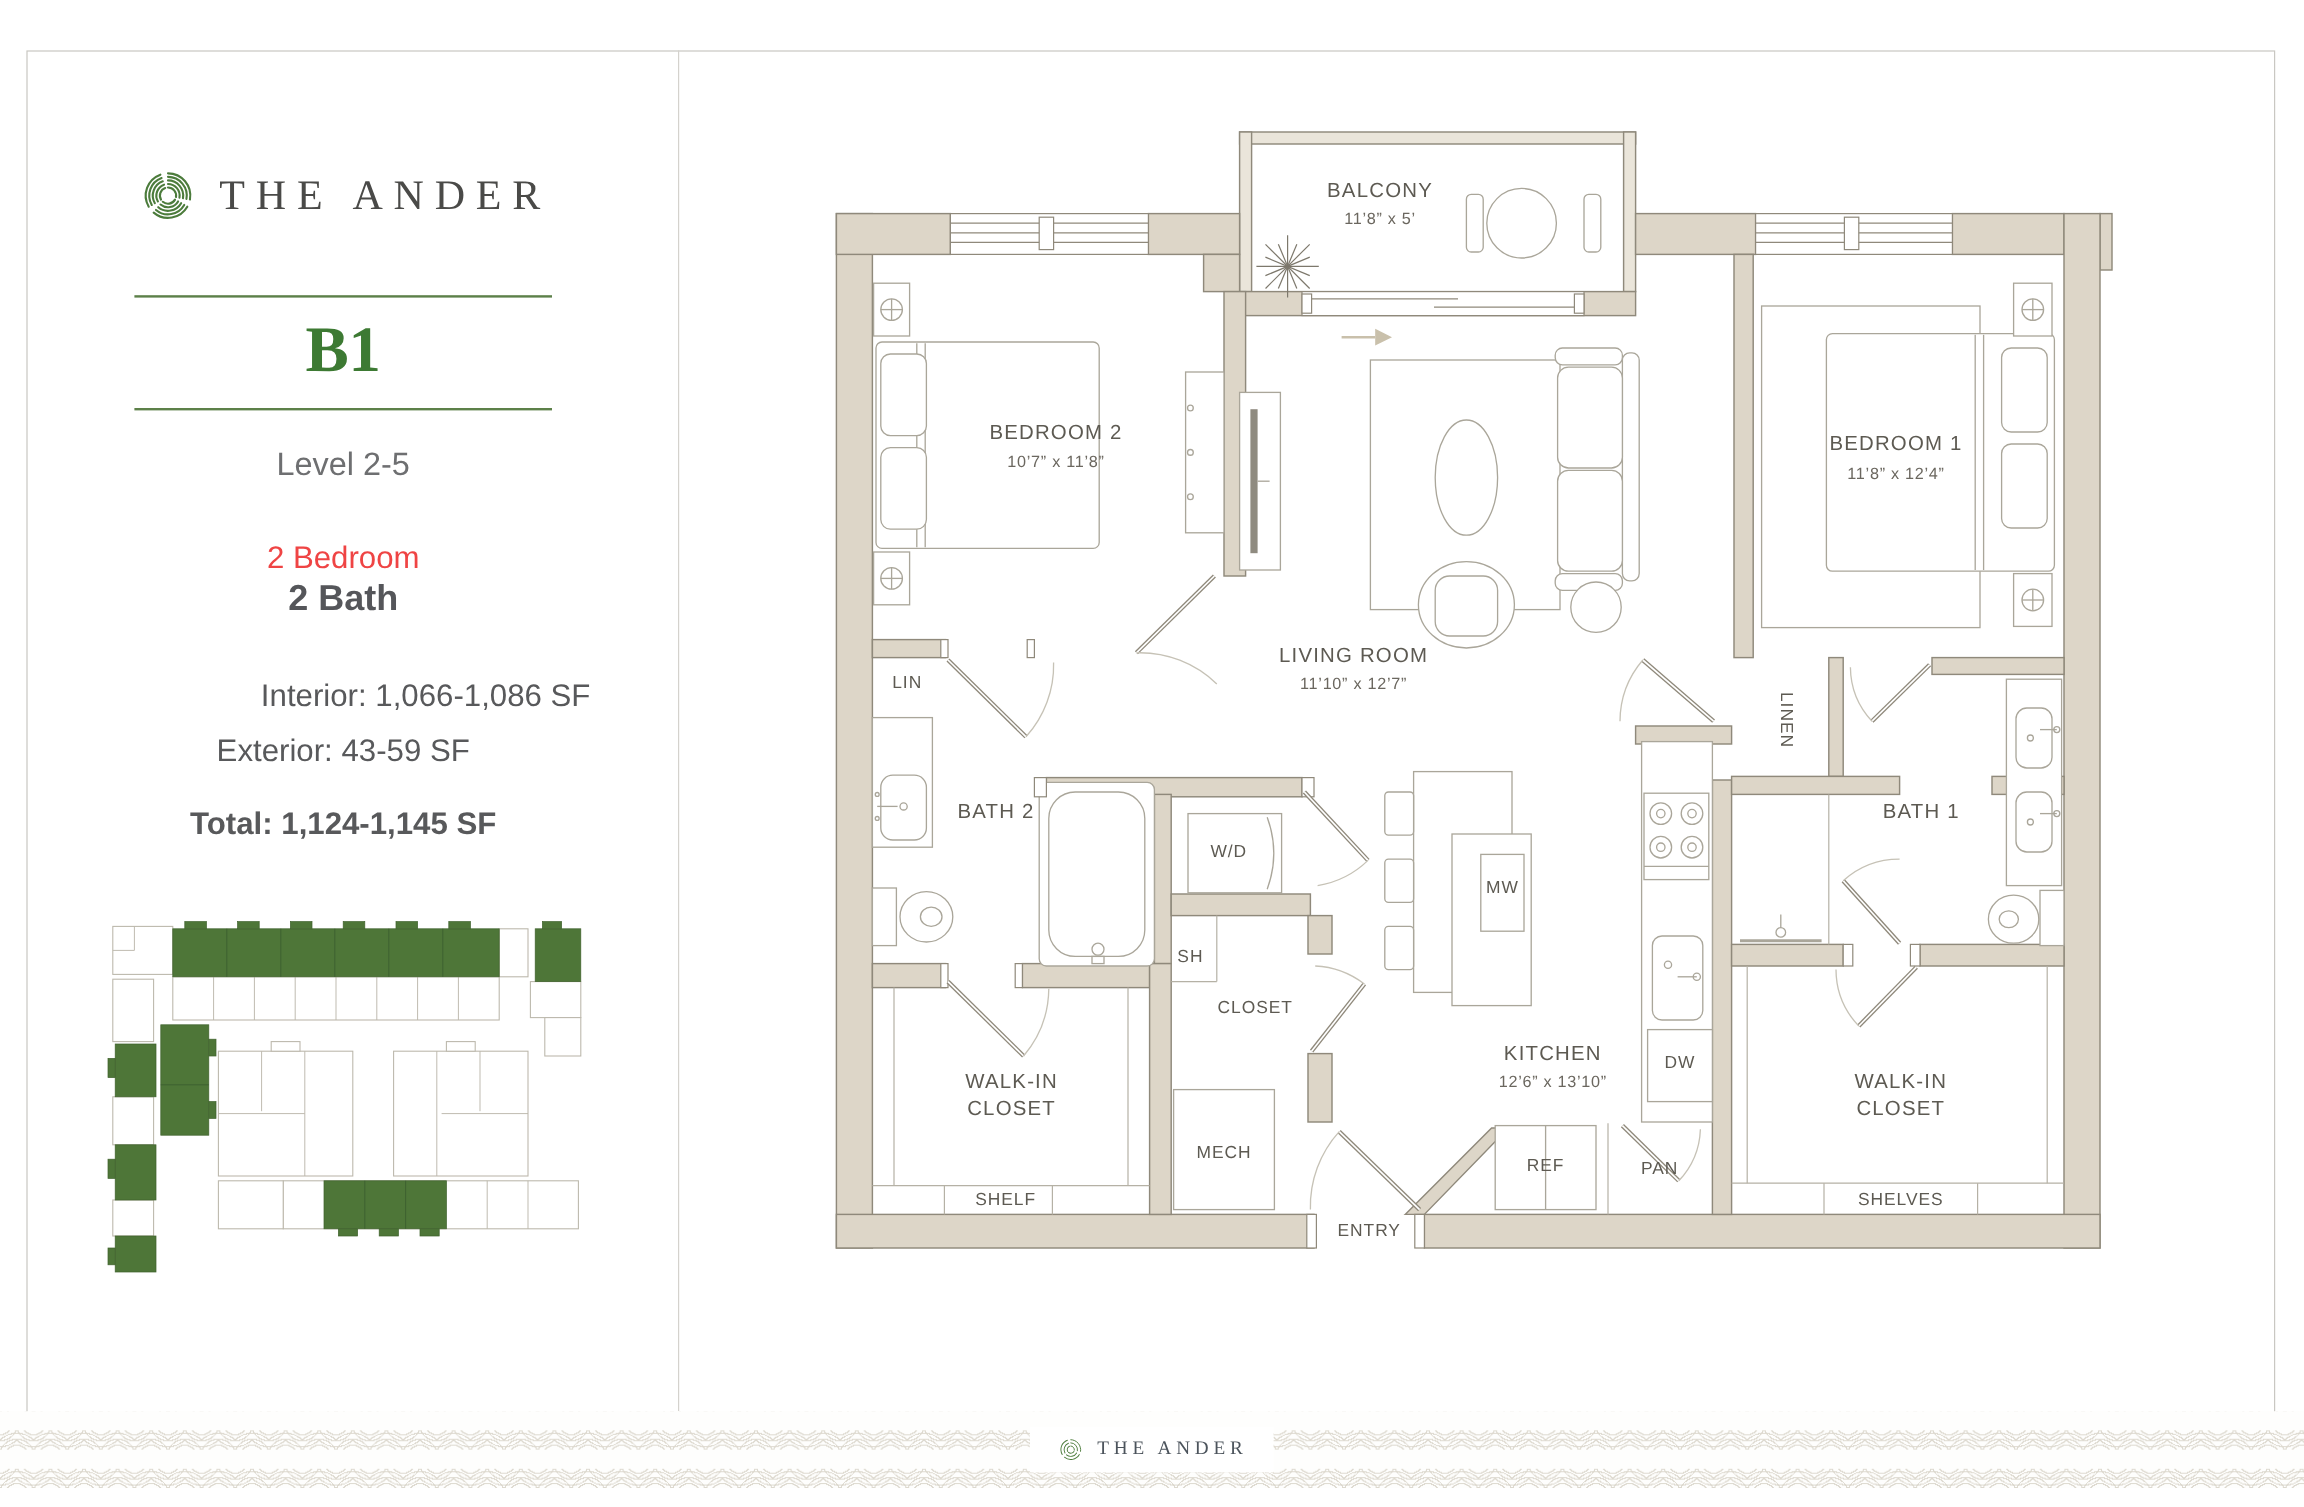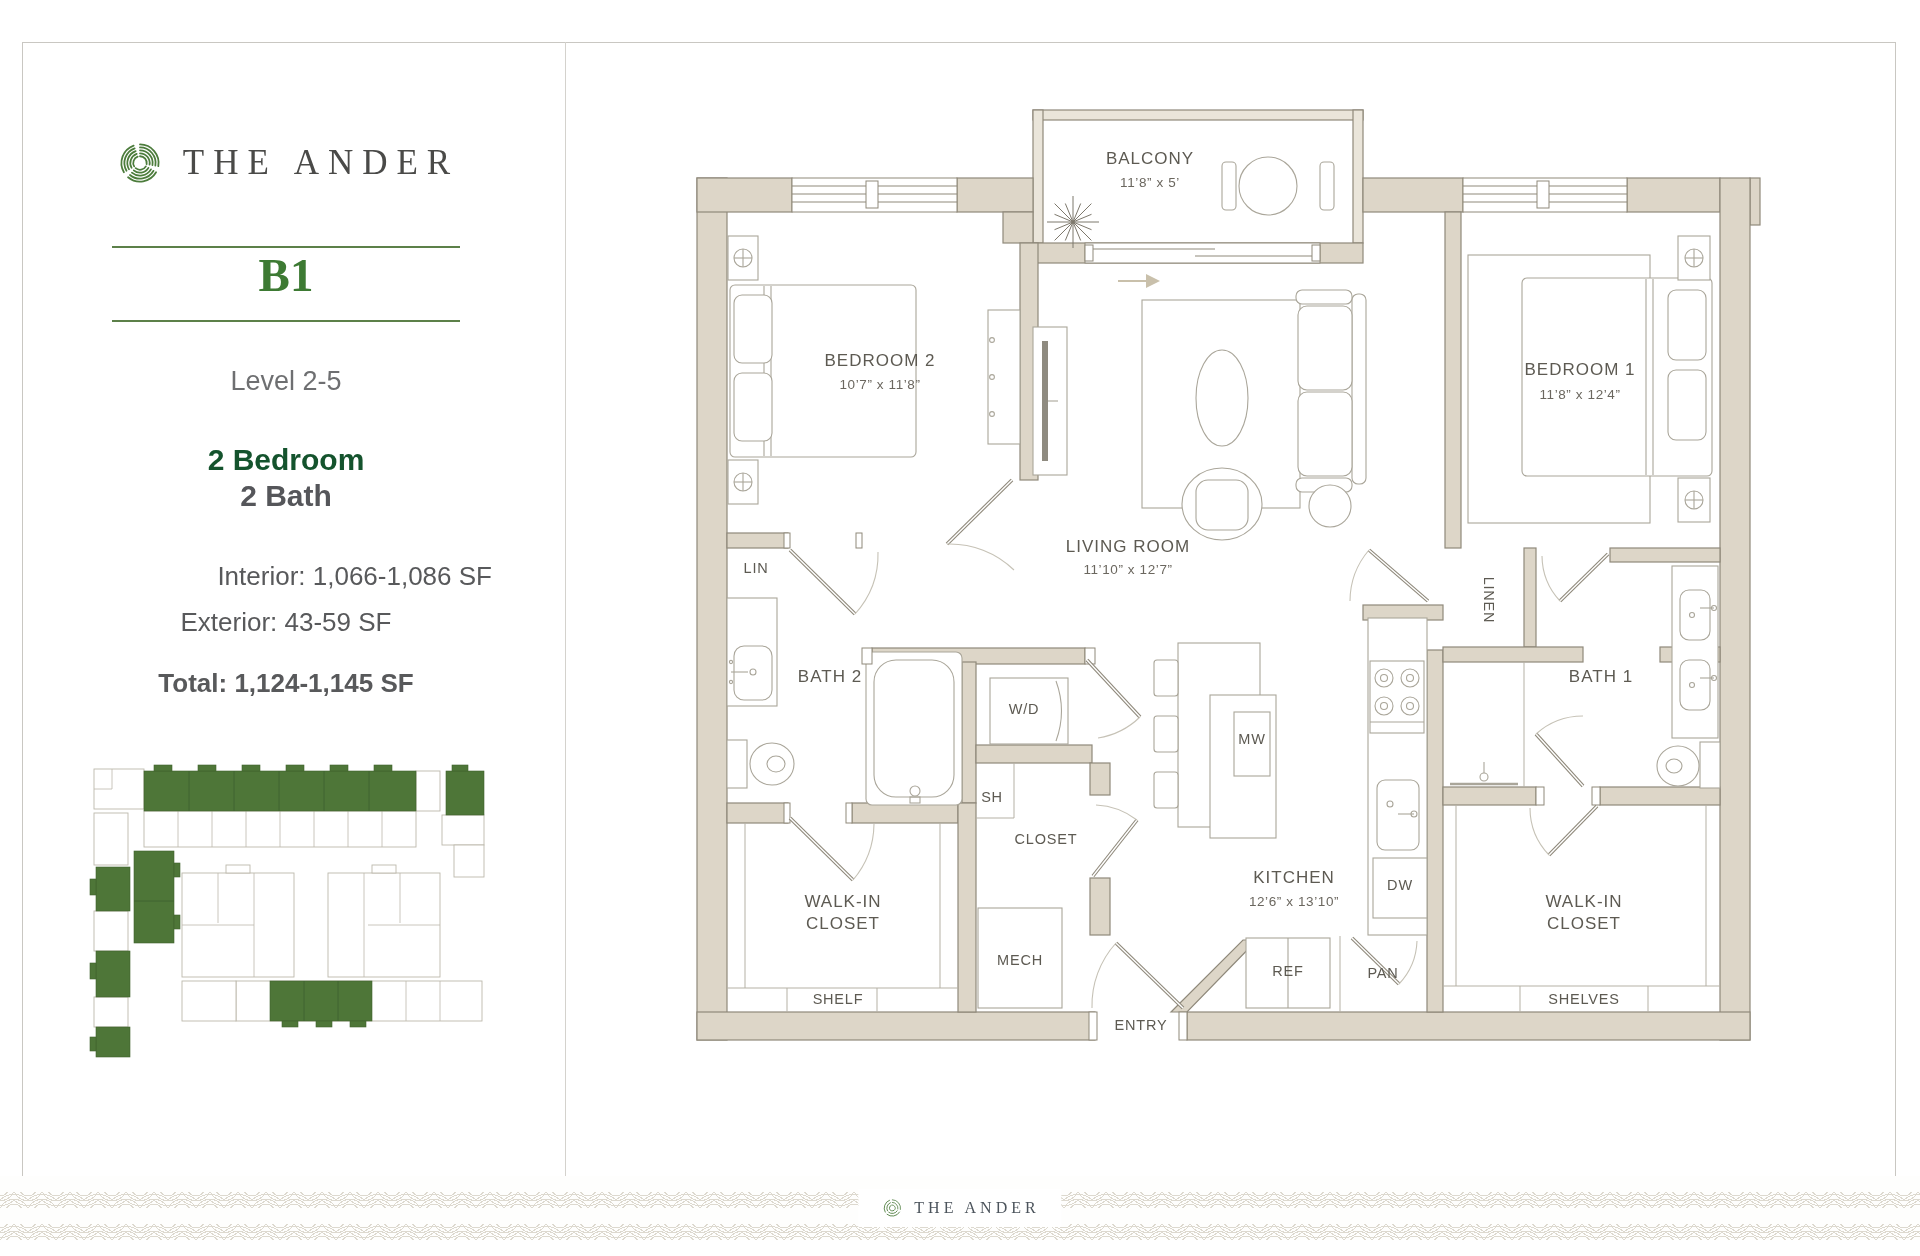--- a/index.html
+++ b/index.html
@@ -10,24 +10,24 @@
   .divider{position:absolute;left:565px;top:42px;width:1px;height:1134px;background:#d4d2cd;}
 
   
   .sidebar{position:absolute;left:80px;top:0;width:412px;text-align:center;}
   .logo-row{display:flex;align-items:center;justify-content:center;gap:16px;margin-top:136px;}
   .wordmark{font-family:"Liberation Serif",serif;font-size:35px;letter-spacing:9px;
             color:#4a4a48;white-space:nowrap;}
   .rule{height:2px;width:348px;margin:0 auto;background:#5c8049;}
   .rule1{margin-top:56px;}
   .rule2{margin-top:18px;}
-  .plan-code{font-family:"Liberation Serif",serif;font-size:47px;font-weight:700;
-             color:#3d7a33;margin-top:0;}
-  .level{font-size:27px;font-weight:400;color:#6e6f71;margin-top:44px;}
-  .bed{font-size:30px;font-weight:700;color:#14532d;margin-top:46px;}
+  .plan-code{font-family:"Liberation Serif",serif;font-size:54px;font-weight:700;
+             color:#3d7a33;margin-top:12px;}
+  .level{font-size:27px;font-weight:400;color:#6e6f71;margin-top:30px;}
+  .bed{font-size:26px;font-weight:400;color:#ef4444;margin-top:46px;}
   .bath{font-size:30px;font-weight:700;color:#55565a;margin-top:2px;}
   .sf{font-size:26px;color:#58595b;}
   .sf.interior{margin-top:48px;text-align:right;}
   .sf.exterior{margin-top:15px;}
   .sf.total{margin-top:30px;font-weight:700;}
   .sitemap{margin-top:56px;}
 
   
   .plan{position:absolute;left:690px;top:100px;}
   .w{fill:#ddd6c8;stroke:#8f897b;stroke-width:1.2;}

